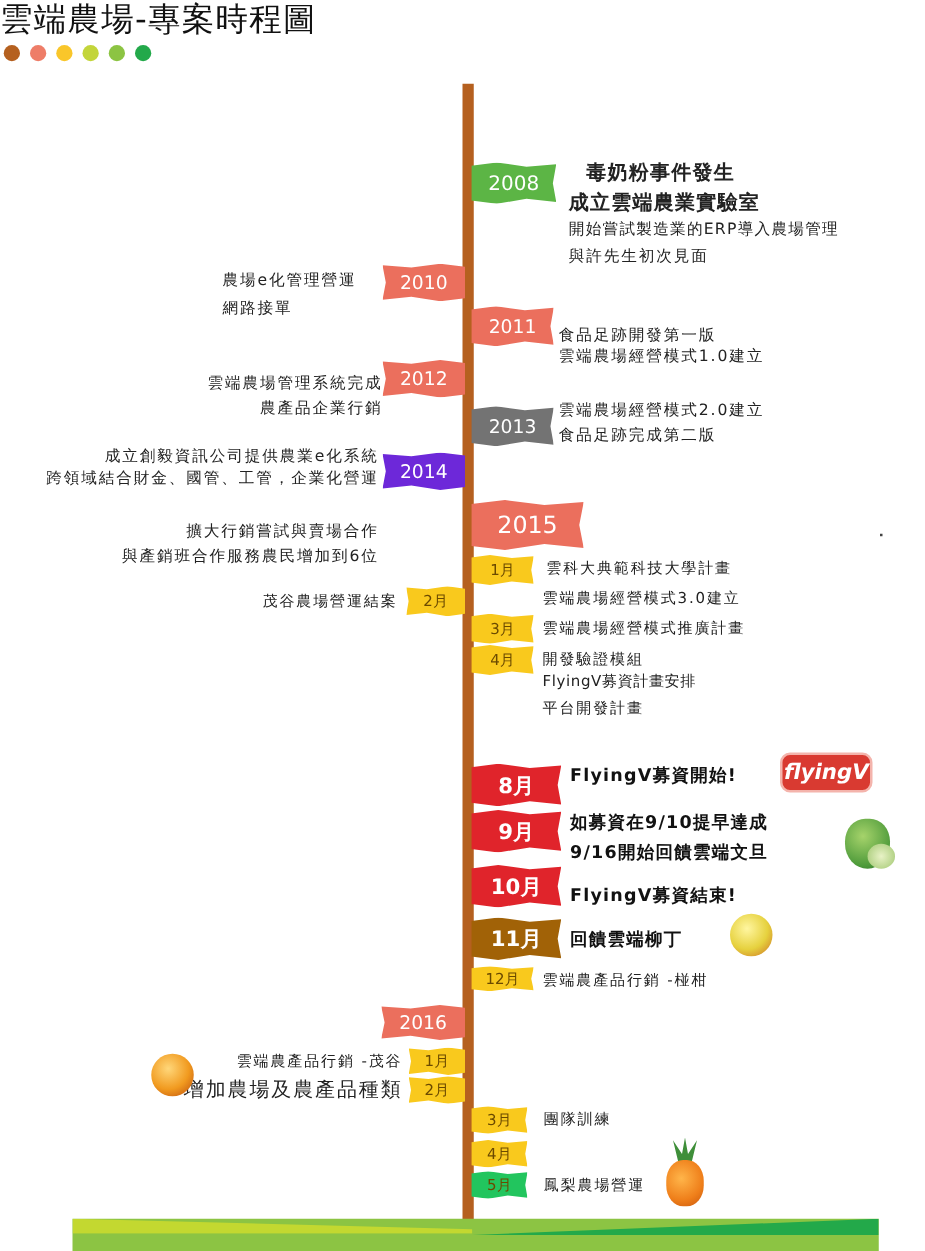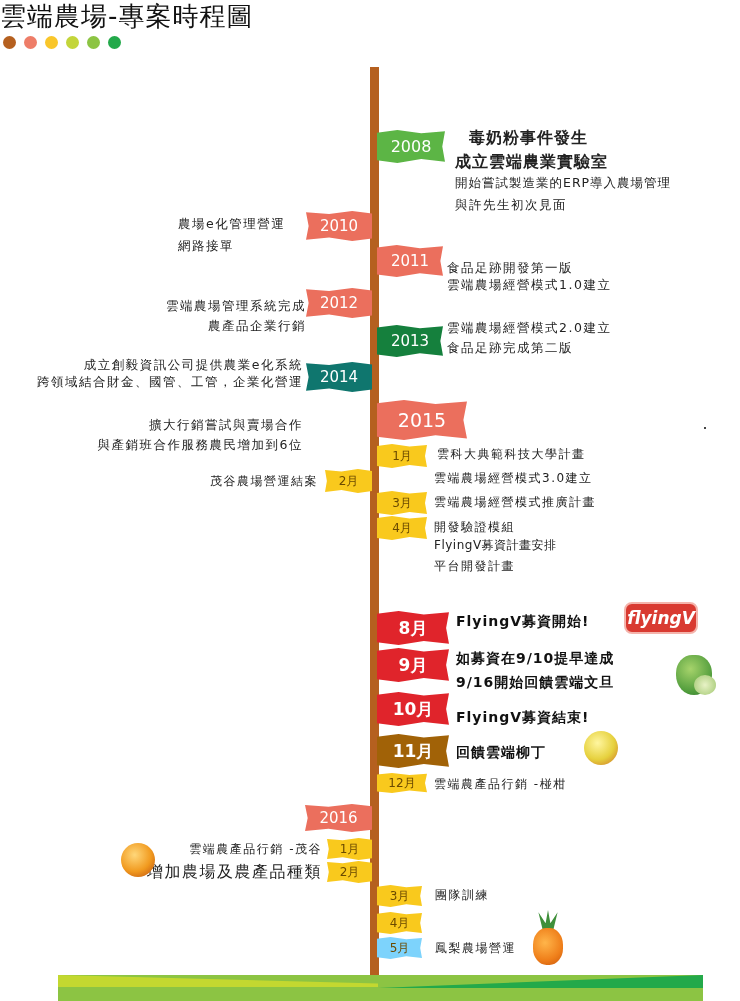--- a/index.html
+++ b/index.html
@@ -67,27 +67,27 @@
 </div>
 <div class="txt" style="left:447px; top:258px;">食品足跡開發第一版</div>
 <div class="txt" style="left:447px; top:275px;">雲端農場經營模式1.0建立</div>
 
 <div class="flag left yr" style="left:306px; top:288px; width:66px; height:30px; background:#eb6f5d;">
   <span>2012</span>
 </div>
 <div class="txt r" style="right:434px; top:296px;">雲端農場管理系統完成</div>
 <div class="txt r" style="right:434px; top:316px;">農產品企業行銷</div>
 
-<div class="flag right yr" style="left:377px; top:325px; width:66px; height:32px; background:#15803d;">
+<div class="flag right yr" style="left:377px; top:325px; width:66px; height:32px; background:#737373;">
   <span>2013</span>
 </div>
 <div class="txt" style="left:447px; top:318px;">雲端農場經營模式2.0建立</div>
 <div class="txt" style="left:447px; top:338px;">食品足跡完成第二版</div>
 
-<div class="flag left yr" style="left:306px; top:362px; width:66px; height:30px; background:#0f766e;">
+<div class="flag left yr" style="left:306px; top:362px; width:66px; height:30px; background:#6d28d9;">
   <span>2014</span>
 </div>
 <div class="txt r" style="right:437px; top:355px;">成立創毅資訊公司提供農業e化系統</div>
 <div class="txt r" style="right:437px; top:372px;">跨領域結合財金、國管、工管，企業化營運</div>
 <div class="txt r" style="right:437px; top:395px;margin-top:40px;">與產銷班合作服務農民增加到6位</div>
 <div class="txt r" style="right:437px; top:415px;">擴大行銷嘗試與賣場合作</div>
 
 <div class="flag right yr" style="left:377px; top:400px; width:90px; height:40px; background:#eb6f5d; font-size:19px;">
   <span>2015</span>
 </div>
@@ -164,21 +164,21 @@
 
 <div class="flag right mo" style="left:377px; top:885px; width:45px; height:22px; background:#f9c91d;">
   <span>3月</span>
 </div>
 <div class="txt" style="left:435px; top:885px; font-size:12px;">團隊訓練</div>
 
 <div class="flag right mo" style="left:377px; top:912px; width:45px; height:22px; background:#f9c91d;">
   <span>4月</span>
 </div>
 
-<div class="flag right mo" style="left:377px; top:937px; width:45px; height:22px; background:#7dd3fc;">
+<div class="flag right mo" style="left:377px; top:937px; width:45px; height:22px; background:#22c55e;">
   <span>5月</span>
 </div>
 <div class="txt" style="left:435px; top:938px; font-size:12px;">鳳梨農場營運</div>
 
 <div style="position:absolute; left:530px; top:910px; width:36px; height:55px;">
   <div style="position:absolute; left:6px; top:0; width:24px; height:22px; background:#3f8f3a; clip-path: polygon(50% 0, 60% 60%, 90% 10%, 70% 100%, 30% 100%, 10% 10%, 40% 60%);"></div>
   <div style="position:absolute; left:3px; top:18px; width:30px; height:37px; border-radius:45%; background:radial-gradient(circle at 40% 40%, #ffb54a, #ef7f1a 60%, #c8560c);"></div>
 </div>
 
 <div class="speck"></div>

